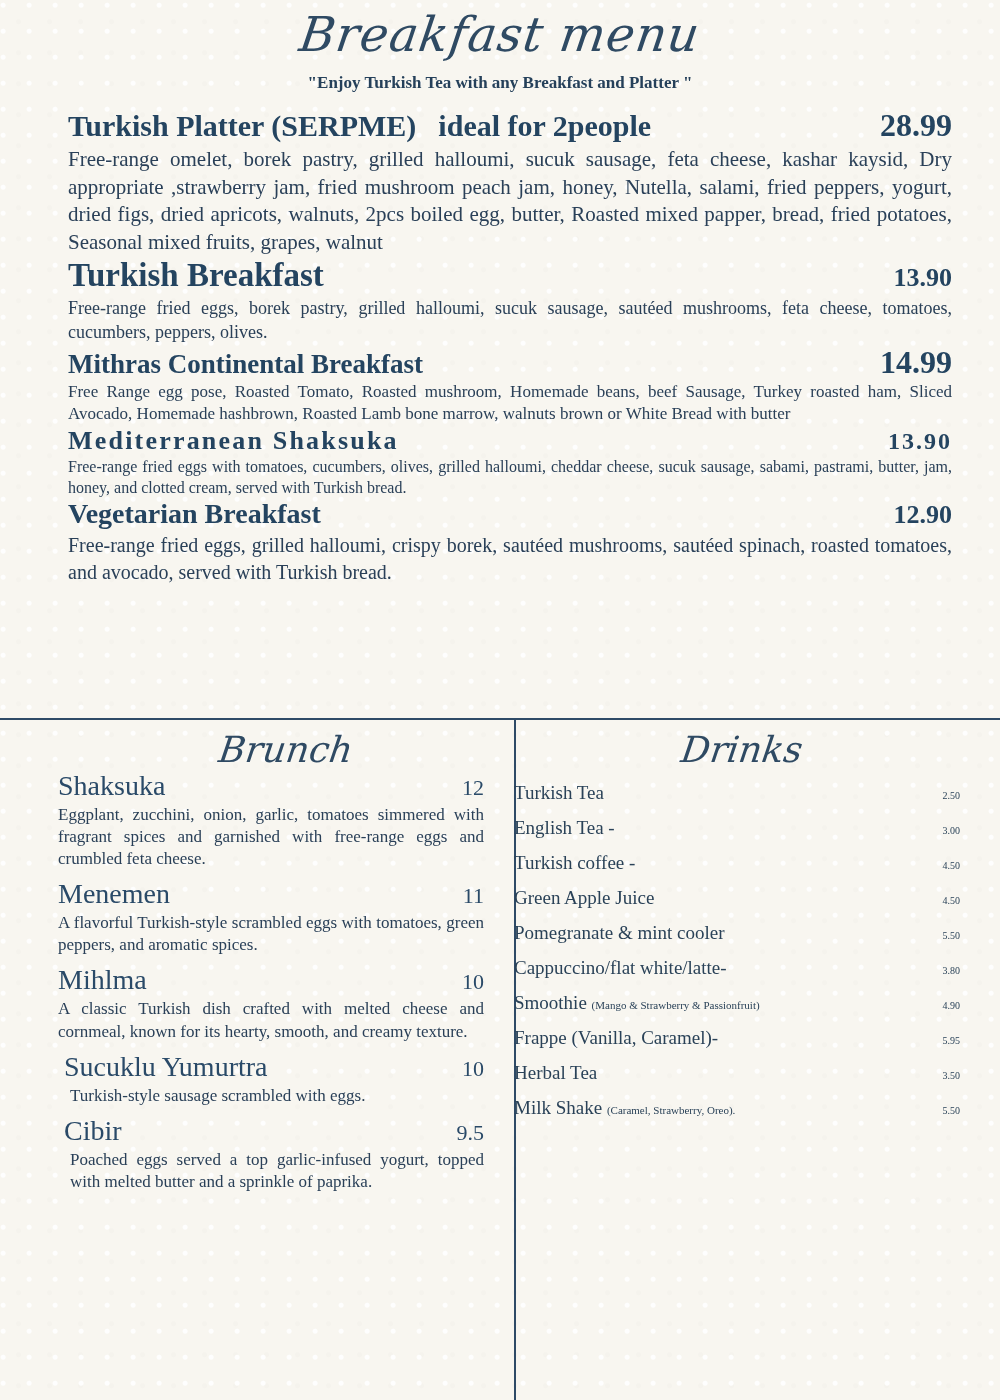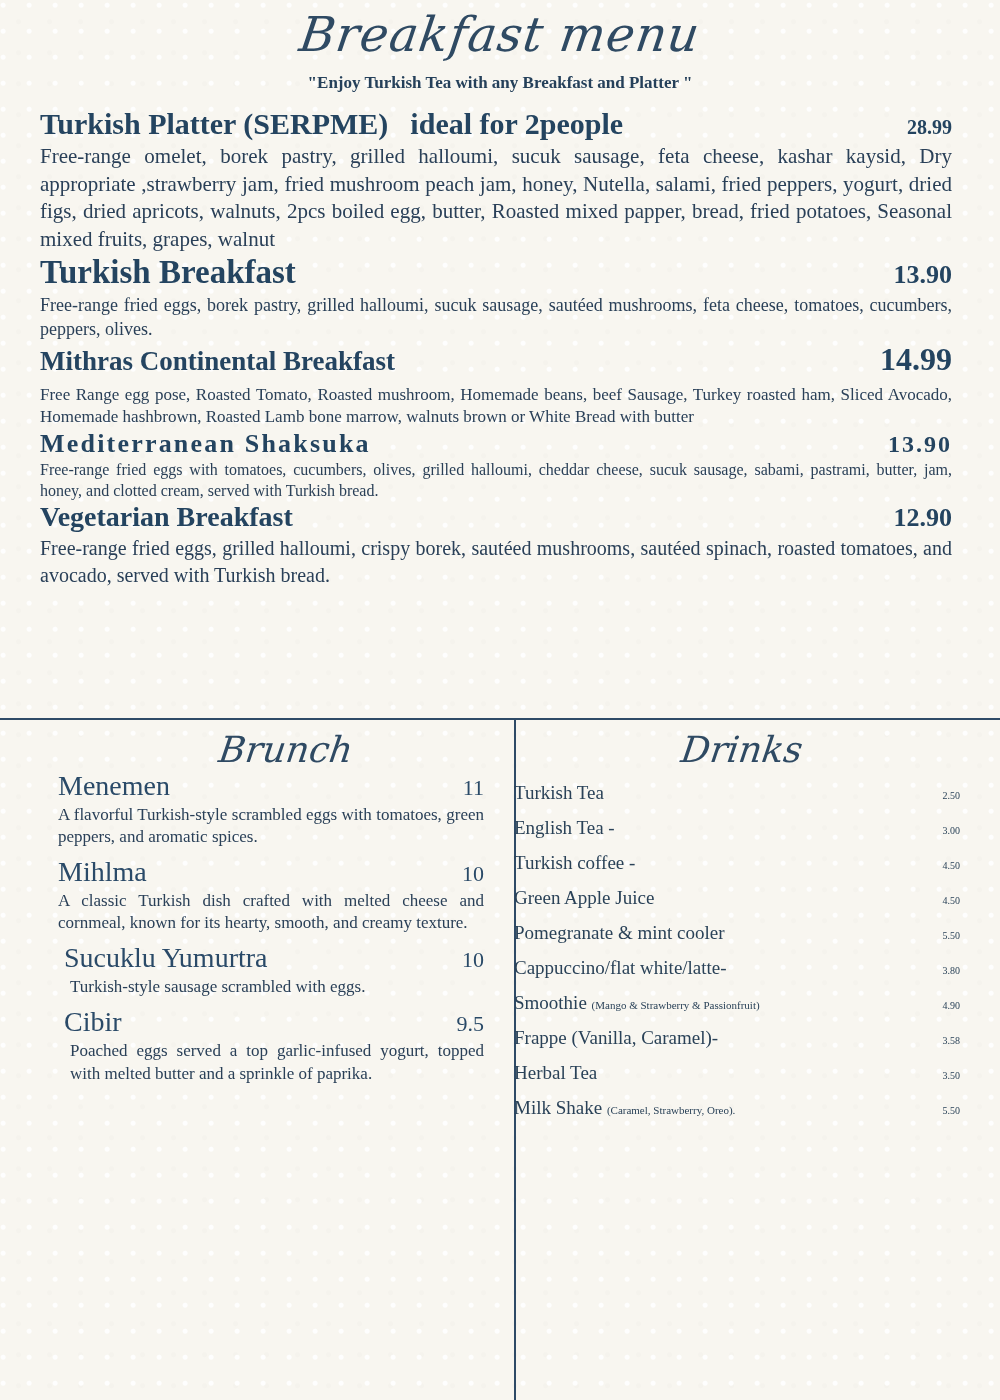--- a/index.html
+++ b/index.html
@@ -41,21 +41,21 @@
     transform: skewX(-8deg);
   }
   .subtitle {
     font-family: "Liberation Serif", serif;
     font-weight: bold;
     font-size: 17px;
     color: #25405a;
     margin-top: 12px;
   }
   .top-section {
-    padding: 0 48px 0 40px;
+    padding: 0 48px 0 68px;
     margin-top: 14px;
     font-family: Liberation Serif, serif;
   }
   .item-row {
     display: flex;
     align-items: baseline;
     justify-content: space-between;
   }
   .item-name {
     font-weight: bold;
@@ -66,31 +66,31 @@
     color: #244460;
     white-space: nowrap;
     padding-left: 14px;
   }
   .item-desc {
     color: #2a4058;
     text-align: justify;
   }
   
   .platter .item-name { font-size: 30px; letter-spacing: 0px; }
-  .platter .item-price { font-size: 20px; }
+  .platter .item-price { font-size: 32px; }
   .platter .item-desc { font-size: 21px; line-height: 1.32; margin-top: 2px;}
   .platter .item-name .sp { display:inline-block; width:22px; }
 
   .tb .item-name { font-size: 33px; }
   .tb .item-price { font-size: 26px; }
   .tb .item-desc { font-size: 18px; line-height: 1.34; margin-top: 2px; }
 
   .mc .item-name { font-size: 27px; }
   .mc .item-price { font-size: 32px; }
-  .mc .item-desc { font-size: 17px; line-height: 1.32; margin-top: 6px; }
+  .mc .item-desc { font-size: 17px; line-height: 1.32; margin-top: 0; }
 
   .med .item-name { font-size: 26px; letter-spacing: 2.2px; }
   .med .item-price { font-size: 24px; letter-spacing: 2px; }
   .med .item-desc { font-size: 16px; line-height: 1.3; margin-top: 1px; }
 
   .veg .item-name { font-size: 28px; }
   .veg .item-price { font-size: 26px; }
   .veg .item-desc { font-size: 20px; line-height: 1.34; margin-top: 2px; }
 
   .divider-h {
@@ -238,20 +238,27 @@
   </div>
 
   <div class="divider-h"></div>
   <div class="divider-v"></div>
 
   <div class="bottom">
 
     <div class="col-left">
       <div class="section-script brunch-script">Brunch</div>
 
+      <div class="brunch-item">
+        <div class="brunch-head">
+          <div class="brunch-name">Shaksuka</div>
+          <div class="brunch-price">12</div>
+        </div>
+        <div class="brunch-desc">Eggplant, zucchini, onion, garlic, tomatoes simmered with fragrant spices and garnished with free-range eggs and crumbled feta cheese.</div>
+      </div>
 
       <div class="brunch-item">
         <div class="brunch-head">
           <div class="brunch-name">Menemen</div>
           <div class="brunch-price">11</div>
         </div>
         <div class="brunch-desc">A flavorful Turkish-style scrambled eggs with tomatoes, green peppers, and aromatic spices.</div>
       </div>
 
       <div class="brunch-item">
@@ -305,21 +312,21 @@
       <div class="drink-row">
         <div class="drink-name"><span>Cappuccino/flat white/latte-</span> <span class="drink-note"></span></div>
         <div class="drink-price">3.80</div>
       </div>
       <div class="drink-row">
         <div class="drink-name"><span>Smoothie</span> <span class="drink-note">(Mango &amp; Strawberry &amp; Passionfruit)</span></div>
         <div class="drink-price">4.90</div>
       </div>
       <div class="drink-row">
         <div class="drink-name"><span>Frappe (Vanilla, Caramel)-</span> <span class="drink-note"></span></div>
-        <div class="drink-price">3.58</div>
+        <div class="drink-price">5.95</div>
       </div>
       <div class="drink-row">
         <div class="drink-name"><span>Herbal Tea</span> <span class="drink-note"></span></div>
         <div class="drink-price">3.50</div>
       </div>
       <div class="drink-row">
         <div class="drink-name"><span>Milk Shake</span> <span class="drink-note">(Caramel, Strawberry, Oreo).</span></div>
         <div class="drink-price">5.50</div>
       </div>
     </div>

